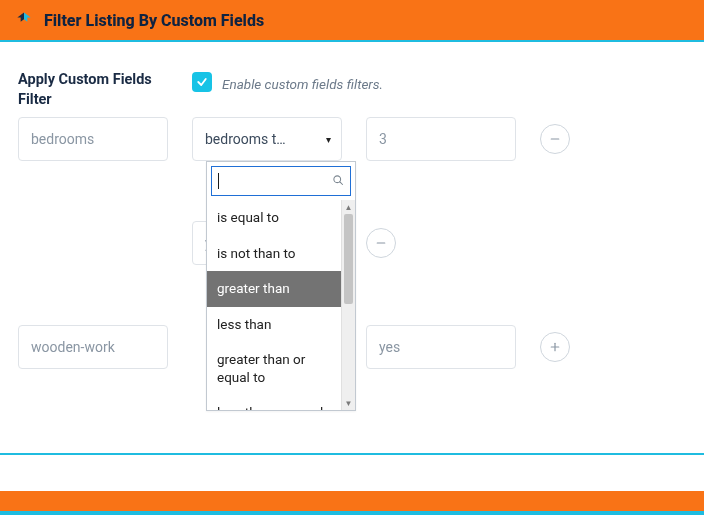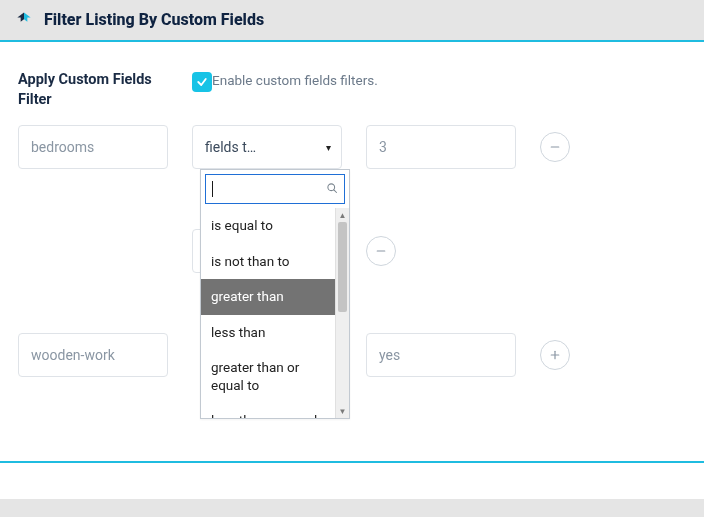--- a/index.html
+++ b/index.html
@@ -6,56 +6,59 @@
   body {
     font-family: -apple-system, BlinkMacSystemFont, "Segoe UI", Roboto, Arial, sans-serif;
     background: #fff;
     color: #333;
     font-size: 14px;
   }
   .panel {
     border-bottom: 2px solid #1fbce0;
   }
   .panel-header {
-    background: #e5e5e5;
+    background: #f97316;
     padding: 10px 14px;
     display: flex;
+    align-items: center;
     gap: 10px;
     border-bottom: 2px solid #1fbce0;
   }
   .panel-header .title {
     font-weight: 800;
     color: #0f2341;
     font-size: 16px;
   }
   .logo-icon {
     width: 20px;
     height: 20px;
     flex-shrink: 0;
   }
   .panel-body {
     padding: 28px 18px 24px 18px;
   }
   .top-row {
     display: flex;
     align-items: flex-start;
     gap: 24px;
-    margin-bottom: 16px;
+    margin-bottom: 8px;
   }
   .side-label {
     width: 150px;
     font-weight: 700;
     color: #1a2b44;
     font-size: 14.5px;
     line-height: 1.35;
   }
   .enable-wrap {
     display: flex;
-    align-items: flex-start;
+    align-items: flex-end;
+    gap: 10px;
     padding-top: 2px;
+    font-style: italic;
   }
   .checkbox {
     width: 20px;
     height: 20px;
     border-radius: 4px;
     background: #17c3e6;
     display: flex;
     align-items: center;
     justify-content: center;
   }
@@ -128,21 +131,21 @@
     border-radius: 50%;
     background: #fff;
     display: flex;
     align-items: center;
     justify-content: center;
     cursor: pointer;
   }
   .circle-btn svg { width: 12px; height: 12px; }
   .dropdown {
     position: absolute;
-    left: 182px;
+    left: 188px;
     top: 44px;
     width: 150px;
     border: 1px solid #c2c9d1;
     background: #fff;
     z-index: 10;
     display: flex;
     flex-direction: column;
     box-shadow: 0 1px 2px rgba(0,0,0,0.05);
   }
   .dropdown-search {
@@ -247,21 +250,21 @@
       </div>
     </div>
 
     <div class="filter-grid">
 
       <div class="filter-row">
         <div class="input-box">
           <span>bedrooms</span>
         </div>
         <div class="select-box">
-          <span class="text">fields t…</span>
+          <span class="text">bedrooms t…</span>
           <span class="chev">▾</span>
         </div>
         <div class="value-box">
           <span>3</span>
         </div>
         <div class="circle-btn">
           <svg viewBox="0 0 16 16">
               <line x1="3" y1="8" x2="13" y2="8" stroke="#8a96a3" stroke-width="1.6" stroke-linecap="round"></line>
             </svg>
         </div>

